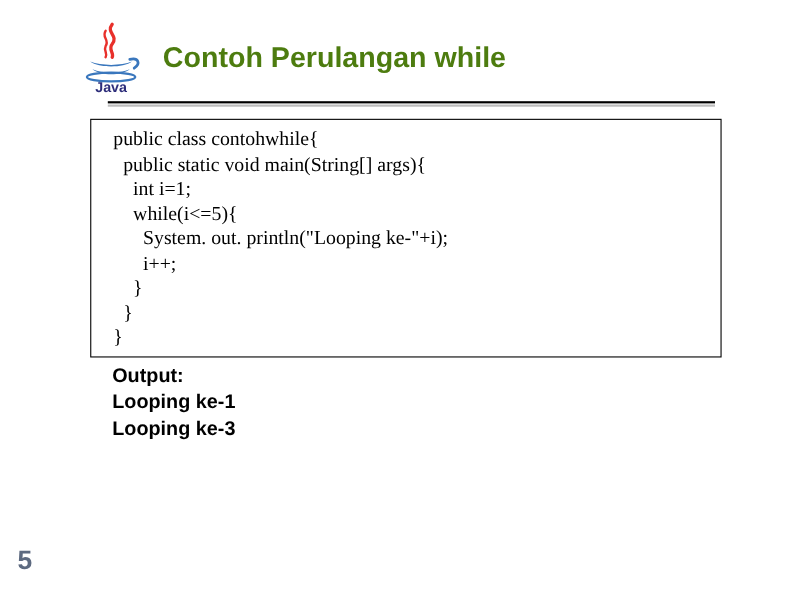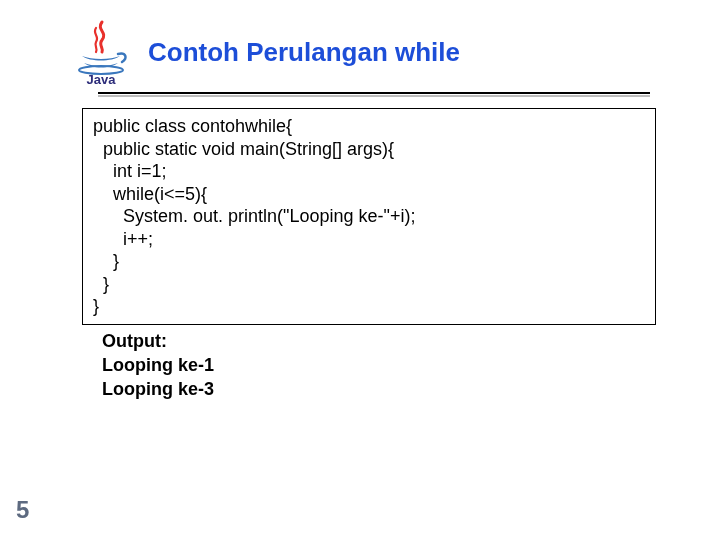--- a/index.html
+++ b/index.html
@@ -26,33 +26,33 @@
   }
   .logo {
     width: 58px;
     height: 68px;
     position: relative;
     text-align: center;
   }
   .title {
     font-size: 26px;
     font-weight: bold;
-    color: #1d4ed8;
+    color: #4d7c0f;
   }
   .divider {
     margin: 0 40px 14px 68px;
     height: 2px;
     background: #000;
     box-shadow: 0 3px 0 #bdbdbd;
   }
   .code-box {
     margin: 0 34px 0 52px;
     border: 1px solid #000;
-    padding: 6px 10px;
-    font-family: Liberation Sans, sans-serif;
+    padding: 6px 20px;
+    font-family: Liberation Serif, serif;
     font-size: 18px;
     line-height: 1.25;
     white-space: pre;
   }
   .output {
     margin: 4px 0 0 72px;
     font-size: 18px;
     line-height: 1.35;
     font-weight: bold;
   }

